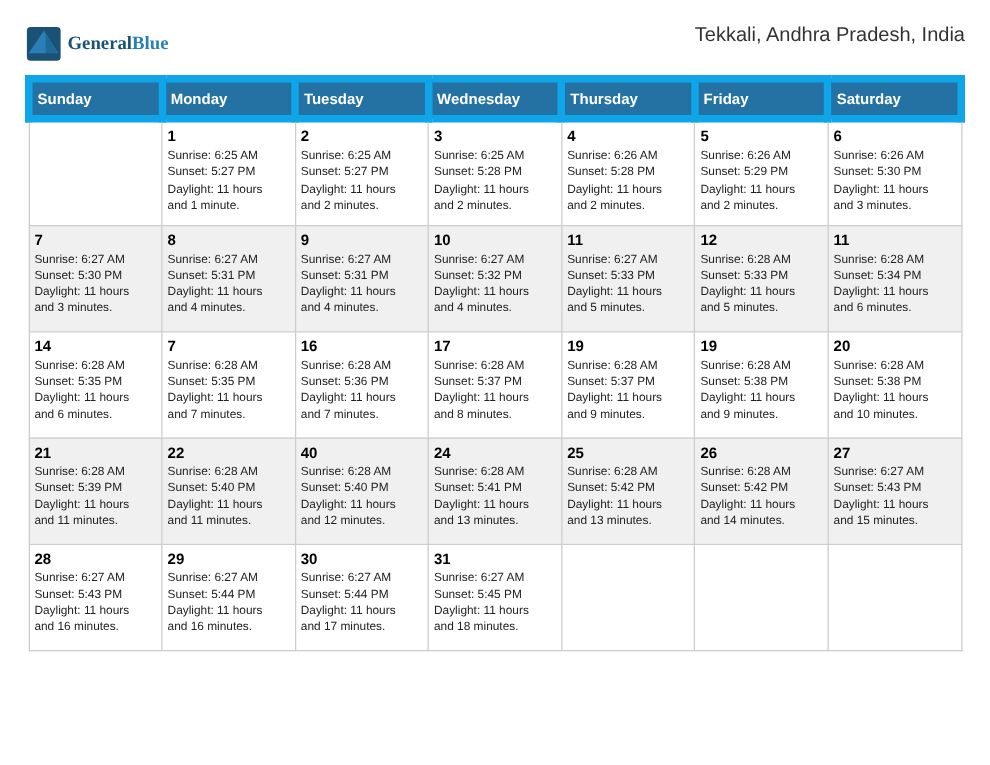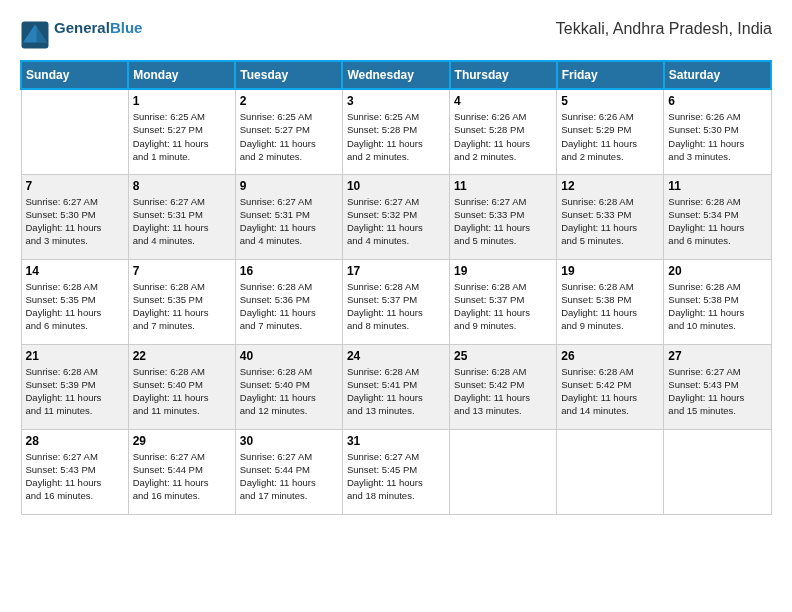--- a/index.html
+++ b/index.html
@@ -17,21 +17,22 @@
       padding: 20px 20px 10px 20px;
     }
     .header {
       display: flex;
       justify-content: space-between;
       align-items: flex-start;
       margin-bottom: 10px;
     }
     .logo {
       display: flex;
-      align-items: flex-start;
+      align-items: center;
+      font-family: Liberation Serif, serif;
     }
     .logo-icon {
       width: 30px;
       height: 30px;
       margin-right: 4px;
     }
     .title-area {
       text-align: right;
     }
     .month-title {
@@ -49,21 +50,21 @@
       border-collapse: collapse;
       font-size: 10.5px;
     }
     thead tr th {
       background: #2471a3;
       color: #fff;
       padding: 6px 4px;
       text-align: left;
       font-size: 12px;
       font-weight: bold;
-      border: 2px solid #0ea5e9;
+      border: 6px solid #0ea5e9;
     }
     tbody tr td {
       border: 1px solid #ccc;
       vertical-align: top;
       padding: 4px 4px 4px 4px;
       height: 85px;
       width: 14.28%;
     }
     .day-num {
       font-size: 12px;

